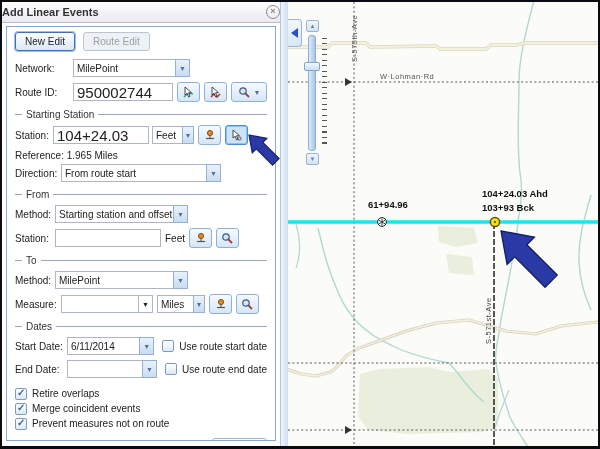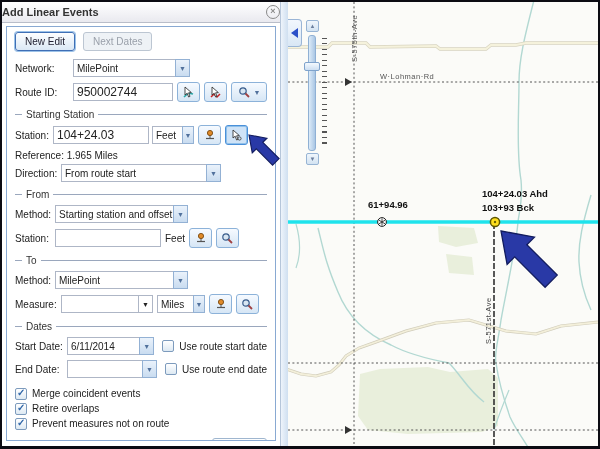--- a/index.html
+++ b/index.html
@@ -8,21 +8,21 @@
   
   .panel{width:278px;position:relative;background:#fff;flex:none;}
   .panel-header{height:20px;background:linear-gradient(#ffffff,#e9e9ef);border-bottom:1px solid #b9bdc9;
     display:flex;align-items:center;padding:0 0;font-size:11px;font-weight:bold;color:#333;}
   .close-icon{margin-left:auto;width:12px;height:12px;border:1px solid #8a8a8a;border-radius:50%;
     color:#8a8a8a;font-size:9px;line-height:11px;text-align:center;cursor:pointer;}
   .panel-body{position:absolute;left:4px;right:4px;top:24px;bottom:5px;border:1px solid #89a9d2;
     padding:5px 8px;font-size:10px;color:#222;overflow:hidden;}
   .row{display:flex;align-items:center;margin-bottom:5px;}
   .lbl{flex:none;white-space:nowrap;}
-  .tb{box-sizing:border-box;height:18px;border:1px solid #aeb6c6;background:#fff;font-size:12px;
+  .tb{box-sizing:border-box;height:18px;border:1px solid #aeb6c6;background:#fff;font-size:15px;
     font-family:"Liberation Sans",sans-serif;padding:0 3px;color:#222;}
   .combo{display:flex;align-items:stretch;height:18px;box-sizing:border-box;}
   .combo .txt{box-sizing:border-box;border:1px solid #aeb6c6;border-right:none;background:#fff;
     padding:1px 3px;overflow:hidden;white-space:nowrap;display:flex;align-items:center;}
   .carr{width:15px;box-sizing:border-box;border:1px solid #93b1d4;background:linear-gradient(#eaf2fb,#c9dcf0);
     color:#51719c;font-size:7px;display:flex;align-items:center;justify-content:center;}
   .legend{display:flex;align-items:center;margin:7px 0 5px;color:#333;}
   .legend::before{content:"";width:7px;border-top:1px solid #9aa7bd;margin-right:4px;}
   .legend::after{content:"";flex:1;border-top:1px solid #9aa7bd;margin-left:4px;}
   .ibtn{flex:none;width:23px;height:20px;box-sizing:border-box;border:1px solid #8cb2d9;border-radius:3px;
@@ -64,21 +64,21 @@
 
   <div class="panel">
     <div class="panel-header">
       <span>Add Linear Events</span>
       <span class="close-icon">×</span>
     </div>
     <div class="panel-body">
 
       <div class="row" style="margin-bottom:8px;">
         <button class="btn focused">New Edit</button>
-        <button class="btn disabled" style="margin-left:8px;">Next Dates</button>
+        <button class="btn disabled" style="margin-left:8px;">Route Edit</button>
       </div>
 
       <div class="row">
         <span class="lbl" style="width:58px;">Network:</span>
         <div class="combo" style="width:117px;">
           <span class="txt" style="flex:1;">MilePoint</span>
           <span class="carr">▼</span>
         </div>
       </div>
 
@@ -232,25 +232,25 @@
           <span class="txt" style="flex:1;"></span>
           <span class="carr">▼</span>
         </div>
         <span class="cb" style="margin-left:8px;"></span>
         <span class="lbl">Use route end date</span>
       </div>
 
       <div class="opts" style="margin-top:9px;">
         <div class="row">
           <span class="cb checked"></span>
-          <span class="lbl">Merge coincident events</span>
+          <span class="lbl">Retire overlaps</span>
         </div>
         <div class="row">
           <span class="cb checked"></span>
-          <span class="lbl">Retire overlaps</span>
+          <span class="lbl">Merge coincident events</span>
         </div>
         <div class="row">
           <span class="cb checked"></span>
           <span class="lbl">Prevent measures not on route</span>
         </div>
       </div>
 
       <div class="nextrow">
         <button class="btn" style="padding:3px 12px;">Next &gt;</button>
       </div>

